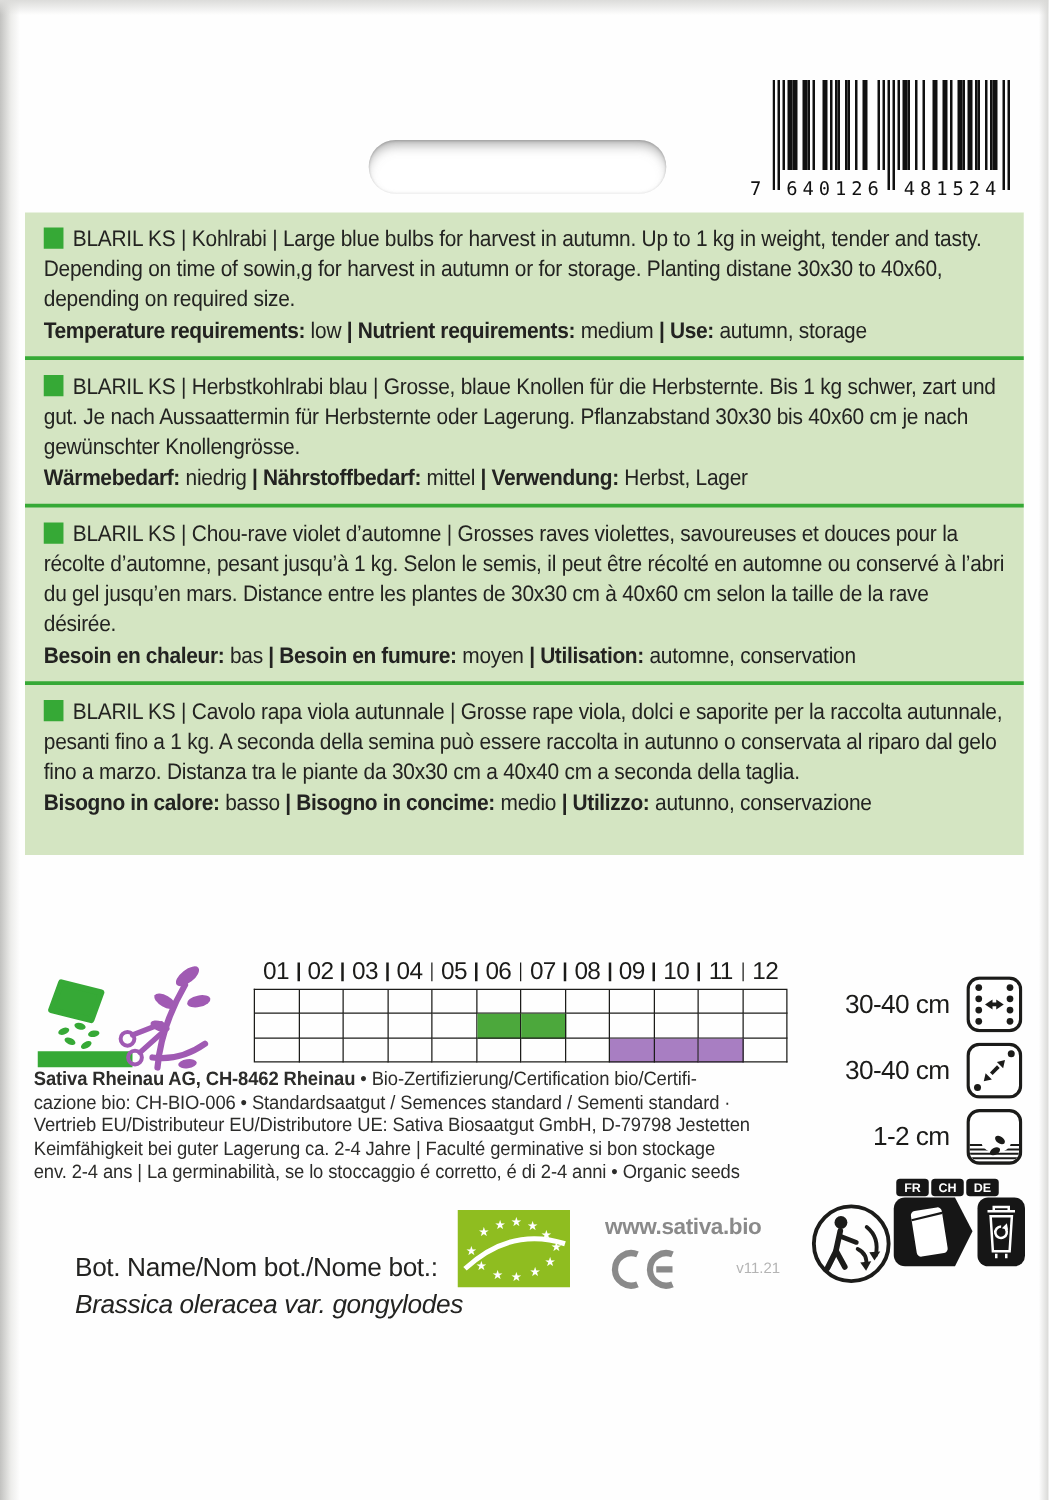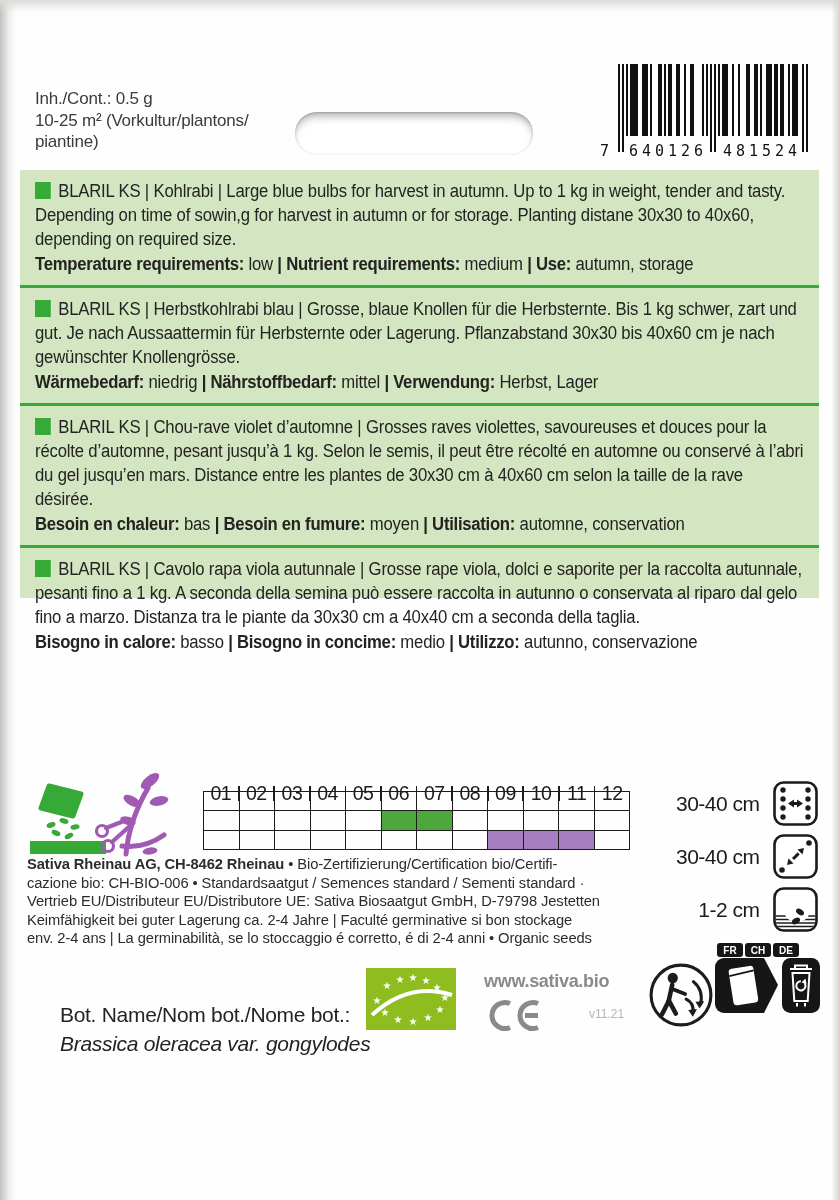--- a/index.html
+++ b/index.html
@@ -22,32 +22,32 @@
                box-shadow: inset 0 7px 9px -3px rgba(110,110,110,.55), inset 0 1px 2px rgba(130,130,130,.45),
                            inset 0 -2px 3px -2px rgba(190,190,190,.4); }
 
   .barcode { position:absolute; left:598px; top:64px; width:214px; height:96px; }
   .barcode svg { position:absolute; left:20px; top:0; }
   .bc-d { position:absolute; bottom:0; font-family:"DejaVu Sans Mono", monospace; font-size:15px; color:#111; }
   .bc-d0 { left:2px; }
   .bc-d1 { left:28px; width:84px; text-align:center; letter-spacing:4px; }
   .bc-d2 { left:122px; width:84px; text-align:center; letter-spacing:4px; }
 
-  .panel { position:absolute; left:20px; top:170px; width:799px; height:428px; background:var(--panel_bg); }
+  .panel { position:absolute; left:20px; top:170px; width:799px; height:514px; background:var(--panel_bg); }
   .section { padding:9px 15px 9px 15px; }
   .section + .section { border-top:3px solid var(--green); }
   .sec-inner { width:828px; transform:scaleX(0.928); transform-origin:0 0; }
   .sec-body { font-size:18px; line-height:24px; letter-spacing:-0.2px; }
   .sq { display:inline-block; width:17px; height:17px; background:var(--green); margin-right:8px; vertical-align:-2px; }
   .sec-specs { font-size:18px; line-height:24px; letter-spacing:-0.2px; margin-top:1px; }
   .sec-specs b { letter-spacing:-0.3px; }
 
   .cal-months { position:absolute; left:203px; top:766px; width:427px; height:23px;
                 display:grid; grid-template-columns:repeat(12,1fr); }
-  .cal-m { position:relative; text-align:center; font-size:19.5px; color:#1b1b19; letter-spacing:-0.5px;margin-top:16px; }
+  .cal-m { position:relative; text-align:center; font-size:19.5px; color:#1b1b19; letter-spacing:-0.5px; }
   .cal-m:not(:last-child)::after { content:''; position:absolute; right:-1px; top:4px; height:15px; width:1.8px; background:#1b1b19; }
 
   .cal-grid { position:absolute; left:203px; top:791px; width:427px; height:59px;
               display:grid; grid-template-columns:repeat(12,1fr); grid-auto-rows:1fr;
               border-top:1.5px solid #1c1c1a; border-left:1.5px solid #1c1c1a; }
   .cal-cell { border-right:1.5px solid #1c1c1a; border-bottom:1.5px solid #1c1c1a; }
 
   .sow-icon { position:absolute; left:30px; top:782px; }
   .harvest-icon { position:absolute; left:92px; top:768px; }
 
@@ -70,23 +70,20 @@
   .version { position:absolute; left:589px; top:1007px; font-size:12px; color:#b4b4b4; }
 </style>
 </head>
 <body>
 
 <div class="page">
   <div class="edge-left"></div>
   <div class="edge-top"></div>
   <div class="edge-right"></div>
 
-  <div class="content-info">Inh./Cont.:  0.5 g
-10-25 m² (Vorkultur/plantons/
-piantine)</div>
 
   <div class="hang-hole"></div>
 
   <div class="barcode">
     <svg id="barcode-svg" width="190" height="90" viewBox="0 0 190 90">
         <rect x="0" y="0" width="2" height="88" fill="#111"></rect>
         <rect x="4" y="0" width="2" height="88" fill="#111"></rect>
         <rect x="8" y="0" width="2" height="72" fill="#111"></rect>
         <rect x="12" y="0" width="2" height="72" fill="#111"></rect>
         <rect x="14" y="0" width="2" height="72" fill="#111"></rect>

